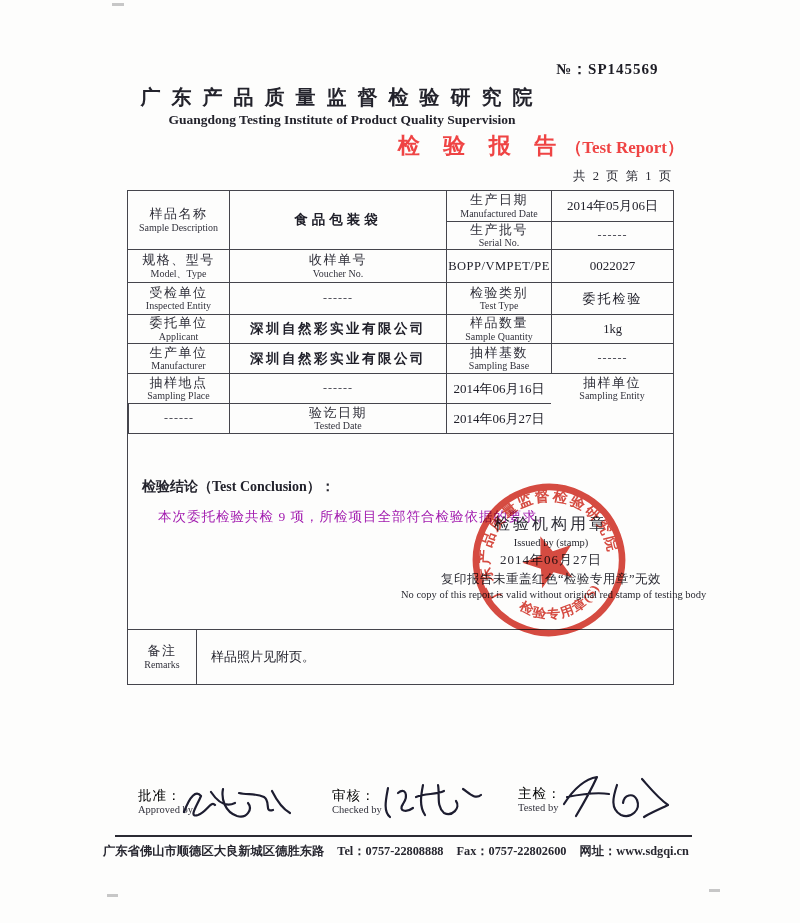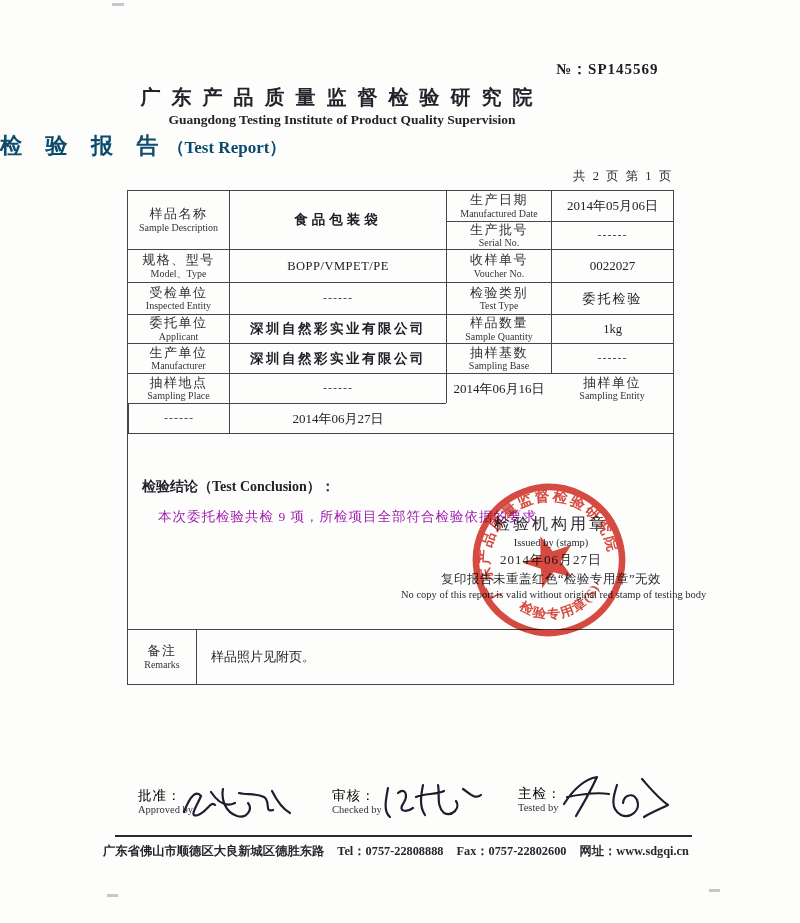--- a/index.html
+++ b/index.html
@@ -6,21 +6,21 @@
   body{width:800px;height:923px;background:#ffffff;font-family:"Liberation Serif","DejaVu Serif",serif;color:#2b2b33;}
   .page{position:relative;width:800px;height:923px;background:#fdfdfc;overflow:hidden;}
 
   
   .corner{position:absolute;background:#9a9a9a;opacity:.55;}
 
   
   .report-no{position:absolute;left:556px;top:60px;font-size:15px;font-weight:bold;letter-spacing:1px;color:#1c1c24;}
   .institute-cn{position:absolute;left:0;top:84px;width:684px;text-align:center;font-size:20px;font-weight:bold;letter-spacing:11px;color:#23232c;white-space:nowrap;}
   .institute-en{position:absolute;left:0;top:112px;width:684px;text-align:center;font-size:13.5px;font-weight:bold;color:#23232c;}
-  .report-title{position:absolute;left:0;top:131px;width:684px;text-align:left;font-size:22px;font-weight:bold;color:#0c4a6e;}
+  .report-title{position:absolute;left:0;top:131px;width:684px;text-align:right;font-size:22px;font-weight:bold;color:#ef4444;}
   .report-title .cjk{letter-spacing:9px;}
   .report-title .en{font-size:17px;letter-spacing:0;}
   .page-count{position:absolute;left:573px;top:168px;font-size:12.5px;letter-spacing:2px;color:#2b2b33;}
 
   
   .tbl{position:absolute;left:127px;top:190px;width:545px;border:1.5px solid #45454c;background:transparent;}
   .grid-a{display:grid;grid-template-columns:101px 217px 105px 122px;grid-template-rows:30px 28px 33px 32px 29px 30px 30px 30px;}
   .grid-b{display:grid;grid-template-columns:121px 424px;grid-template-rows:34px 52px;}
   .grid-d{display:grid;grid-template-columns:68px 477px;grid-template-rows:55px;}
   .cell{border-left:1px solid #45454c;border-top:1px solid #45454c;display:flex;align-items:center;justify-content:center;overflow:hidden;}
@@ -89,25 +89,25 @@
       <div class="cell lab" style="grid-row:2;grid-column:3;">
         <span class="cn">生产批号</span>
         <span class="en">Serial No.</span>
       </div>
       <div class="cell val dash" style="grid-row:2;grid-column:4;">------</div>
 
       <div class="cell lab first-col">
         <span class="cn">规格、型号</span>
         <span class="en">Model、Type</span>
       </div>
-      <div class="cell val" style="font-size:12.5px;letter-spacing:.5px;">BOPP/VMPET/PE</div>
       <div class="cell lab">
         <span class="cn">收样单号</span>
         <span class="en">Voucher No.</span>
       </div>
+      <div class="cell val" style="font-size:12.5px;letter-spacing:.5px;">BOPP/VMPET/PE</div>
       <div class="cell val">0022027</div>
 
       <div class="cell lab first-col">
         <span class="cn">受检单位</span>
         <span class="en">Inspected Entity</span>
       </div>
       <div class="cell val dash">------</div>
       <div class="cell lab">
         <span class="cn">检验类别</span>
         <span class="en">Test Type</span>
@@ -141,20 +141,24 @@
         <span class="en">Sampling Place</span>
       </div>
       <div class="cell val dash">------</div>
       <div class="cell val">2014年06月16日</div>
 
       <div class="cell lab first-col">
         <span class="cn">抽样单位</span>
         <span class="en">Sampling Entity</span>
       </div>
       <div class="cell val dash">------</div>
+      <div class="cell lab">
+        <span class="cn">验讫日期</span>
+        <span class="en">Tested Date</span>
+      </div>
       <div class="cell val">2014年06月27日</div>
     </div>
 
 
     <div class="concl">
       <div class="concl-title">检验结论（Test Conclusion）：</div>
       <div class="concl-text">本次委托检验共检 9 项，所检项目全部符合检验依据的要求。</div>
 
       <div class="stamp-note">
         <div class="l1">检验机构用章</div>

